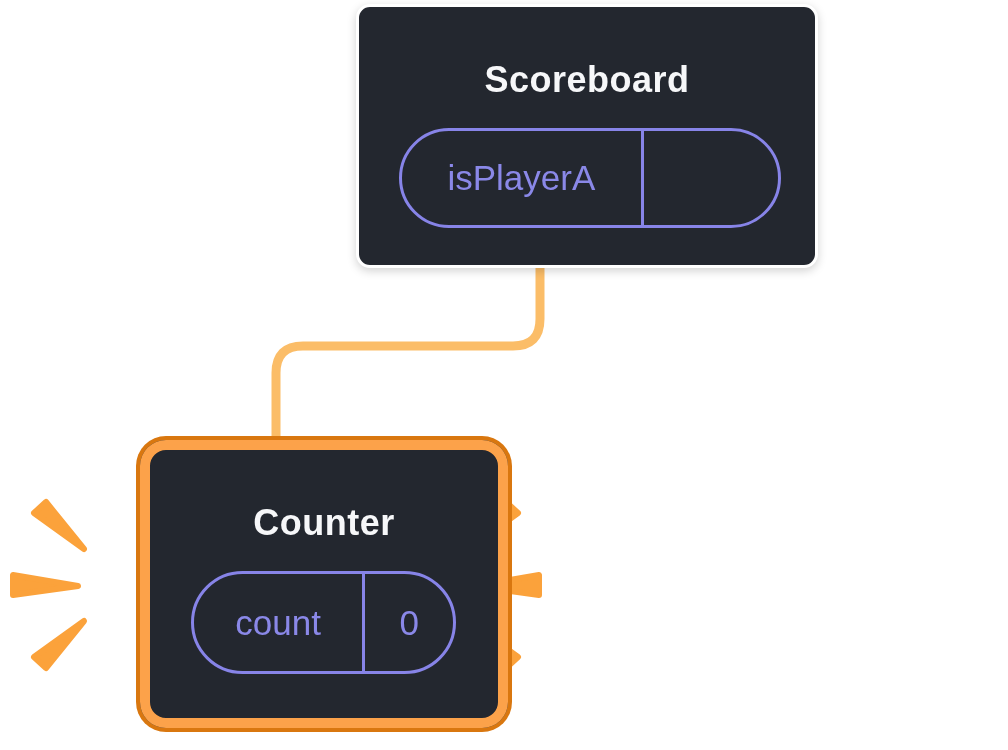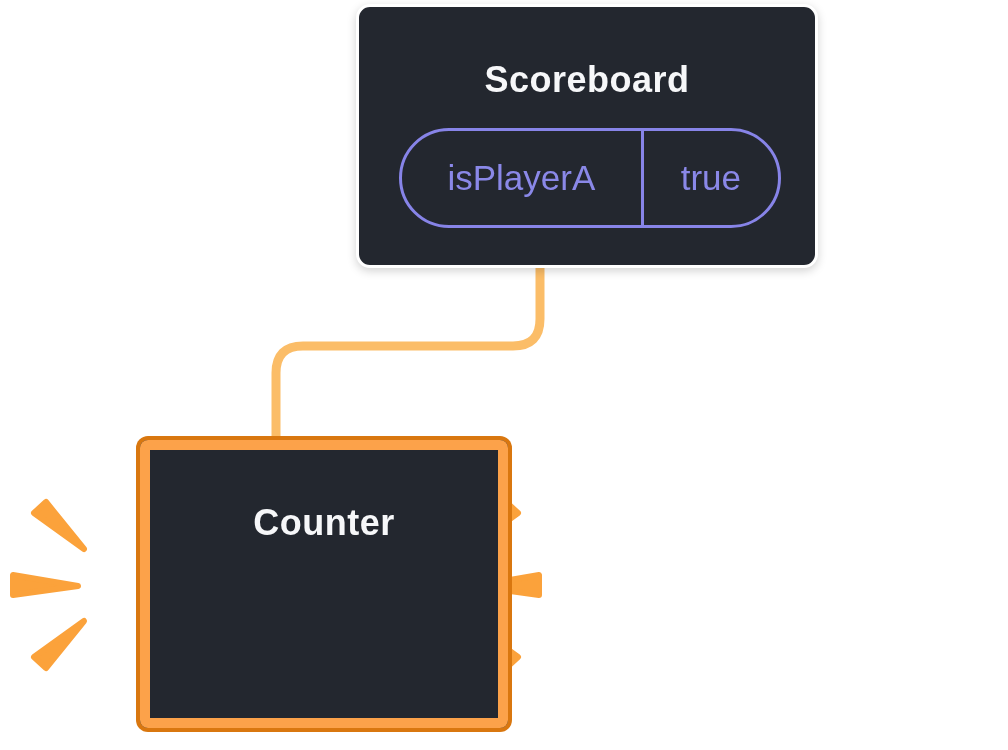--- a/index.html
+++ b/index.html
@@ -20,21 +20,21 @@
   .scoreboard-box {
     left:308px; top:4px;
     width:462px; height:264px;
     border:3px solid #ffffff;
     border-radius:14px;
     box-shadow:0 3px 10px rgba(0,0,0,0.18);
   }
   .counter-box {
     left:92px; top:440px;
     width:368px; height:288px;
-    border-radius:8px;
+    border-radius:26px;
     
     box-shadow: inset 0 0 0 10px #fca24a, 0 0 0 4px #d9770f;
   }
   .box-title {
     position:absolute;
     left:0; width:100%;
     text-align:center;
     color:#f6f7f9;
     font-weight:700;
     font-size:36px;
@@ -93,21 +93,24 @@
       <polygon points="468,549 506,502 518,513"></polygon>
       <polygon points="474,586 539,575 539,595"></polygon>
       <polygon points="468,621 506,668 518,657"></polygon>
     </g>
   </svg>
 
   <div class="component-box scoreboard-box">
     <div class="box-title">Scoreboard</div>
     <div class="state-pill">
       <div class="state-key">isPlayerA</div>
-      <div class="state-value">true</div>
     </div>
   </div>
 
   <div class="component-box counter-box">
     <div class="box-title">Counter</div>
+    <div class="state-pill">
+      <div class="state-key">count</div>
+      <div class="state-value">0</div>
+    </div>
   </div>
 
 </div>
 
 </body></html>

